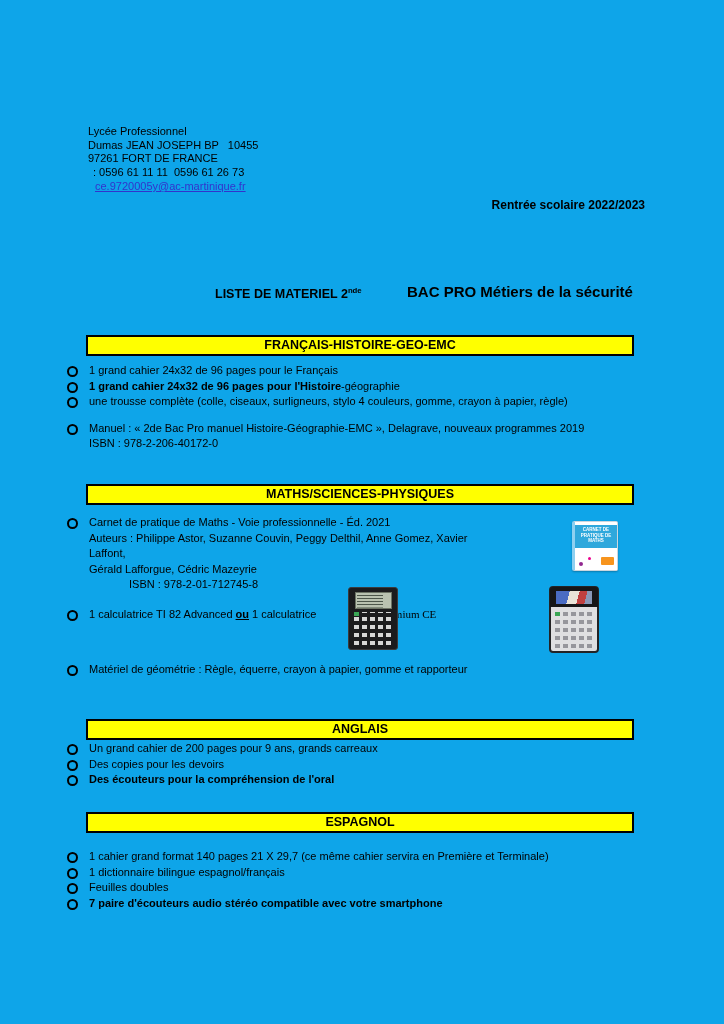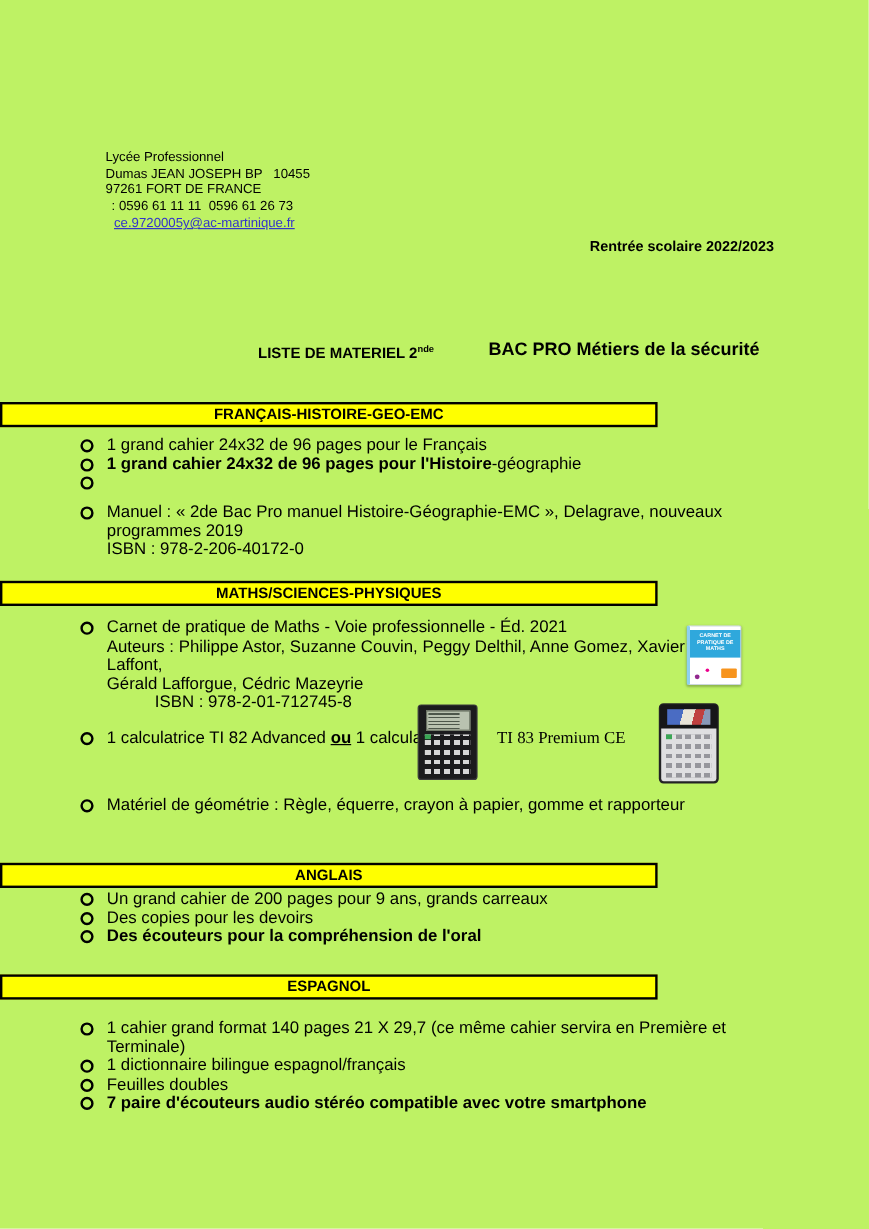--- a/index.html
+++ b/index.html
@@ -1,41 +1,41 @@
 <!DOCTYPE html>
 <html><head>
 <meta charset="utf-8">
 <style>
   html,body{margin:0;padding:0;background:#ffffff;}
-  .page{position:relative;width:724px;height:1024px;background:#bef264;
+  .page{position:relative;width:724px;height:1024px;background:#0ea5e9;
         font-family:"Liberation Sans",sans-serif;color:#000;overflow:hidden;}
 
   
   .header{position:absolute;left:88px;top:125px;font-size:11px;line-height:13.5px;}
   .header div{white-space:pre-wrap;}
   .header .phone{padding-left:5px;}
   .email-link{display:inline-block;margin-top:1px;padding-left:7px;color:#3333cc;
               text-decoration:underline;font-size:11px;cursor:pointer;}
 
   .rentree{position:absolute;top:198px;right:79px;font-weight:bold;font-size:12px;white-space:pre-wrap;}
 
   .title-liste{position:absolute;left:215px;top:286px;font-weight:bold;font-size:12.5px;}
   .title-liste sup{font-size:0.62em;}
   .title-program{position:absolute;left:407px;top:283px;font-weight:bold;font-size:15px;}
 
   
   .section{position:absolute;left:0;width:724px;}
   .s1{top:335px}.s2{top:484px}.s3{top:719px}.s4{top:812px}
-  .banner{width:544px;height:17px;background:#ffff00;border:2px solid #000;
+  .banner{margin-left:86px;width:544px;height:17px;background:#ffff00;border:2px solid #000;
           text-align:center;font-weight:bold;font-size:12.5px;line-height:17px;}
   .items{margin-left:64px;width:606px;}
   .s1 .items{margin-top:7px}.s2 .items{margin-top:10px}.s3 .items{margin-top:1px}.s4 .items{margin-top:16px}
   .item{display:flex;align-items:flex-start;}
   .bullet{flex:none;width:7px;height:7px;border:2px solid #000;border-radius:50%;margin:3px 11px 0 3px;}
-  .lines{font-size:14px;line-height:15.5px;}
+  .lines{font-size:11px;line-height:15.5px;}
   .line{white-space:pre-wrap;}
   .b{font-weight:bold}.u{text-decoration:underline}
   .s1 .item:nth-child(4){margin-top:11px}
   .s2 .item:nth-child(2){margin-top:14px}
   .s2 .item:nth-child(3){margin-top:40px}
   .s2 .item:nth-child(1) .line:nth-child(5){padding-left:40px}
   .trailing-label{margin-left:36px;font-family:Liberation Serif, serif;}
 
   
   .book{position:absolute;left:572px;top:521px;width:42px;height:48px;background:#fff;
@@ -99,20 +99,23 @@
             </div>
           </div>
           <div class="item">
             <span class="bullet"></span>
             <div class="lines">
               <div class="line"><span class="b ">1 grand cahier 24x32 de 96 pages pour l'Histoire</span><span>-géographie</span></div>
             </div>
           </div>
           <div class="item">
             <span class="bullet"></span>
+            <div class="lines">
+              <div class="line"><span>une trousse complète (colle, ciseaux, surligneurs, stylo 4 couleurs, gomme, crayon à papier, règle)</span></div>
+            </div>
           </div>
           <div class="item">
             <span class="bullet"></span>
             <div class="lines">
               <div class="line"><span>Manuel : « 2de Bac Pro manuel Histoire-Géographie-EMC », Delagrave, nouveaux programmes 2019</span></div>
               <div class="line"><span>ISBN : 978-2-206-40172-0</span></div>
             </div>
           </div>
         </div>
       </div>

